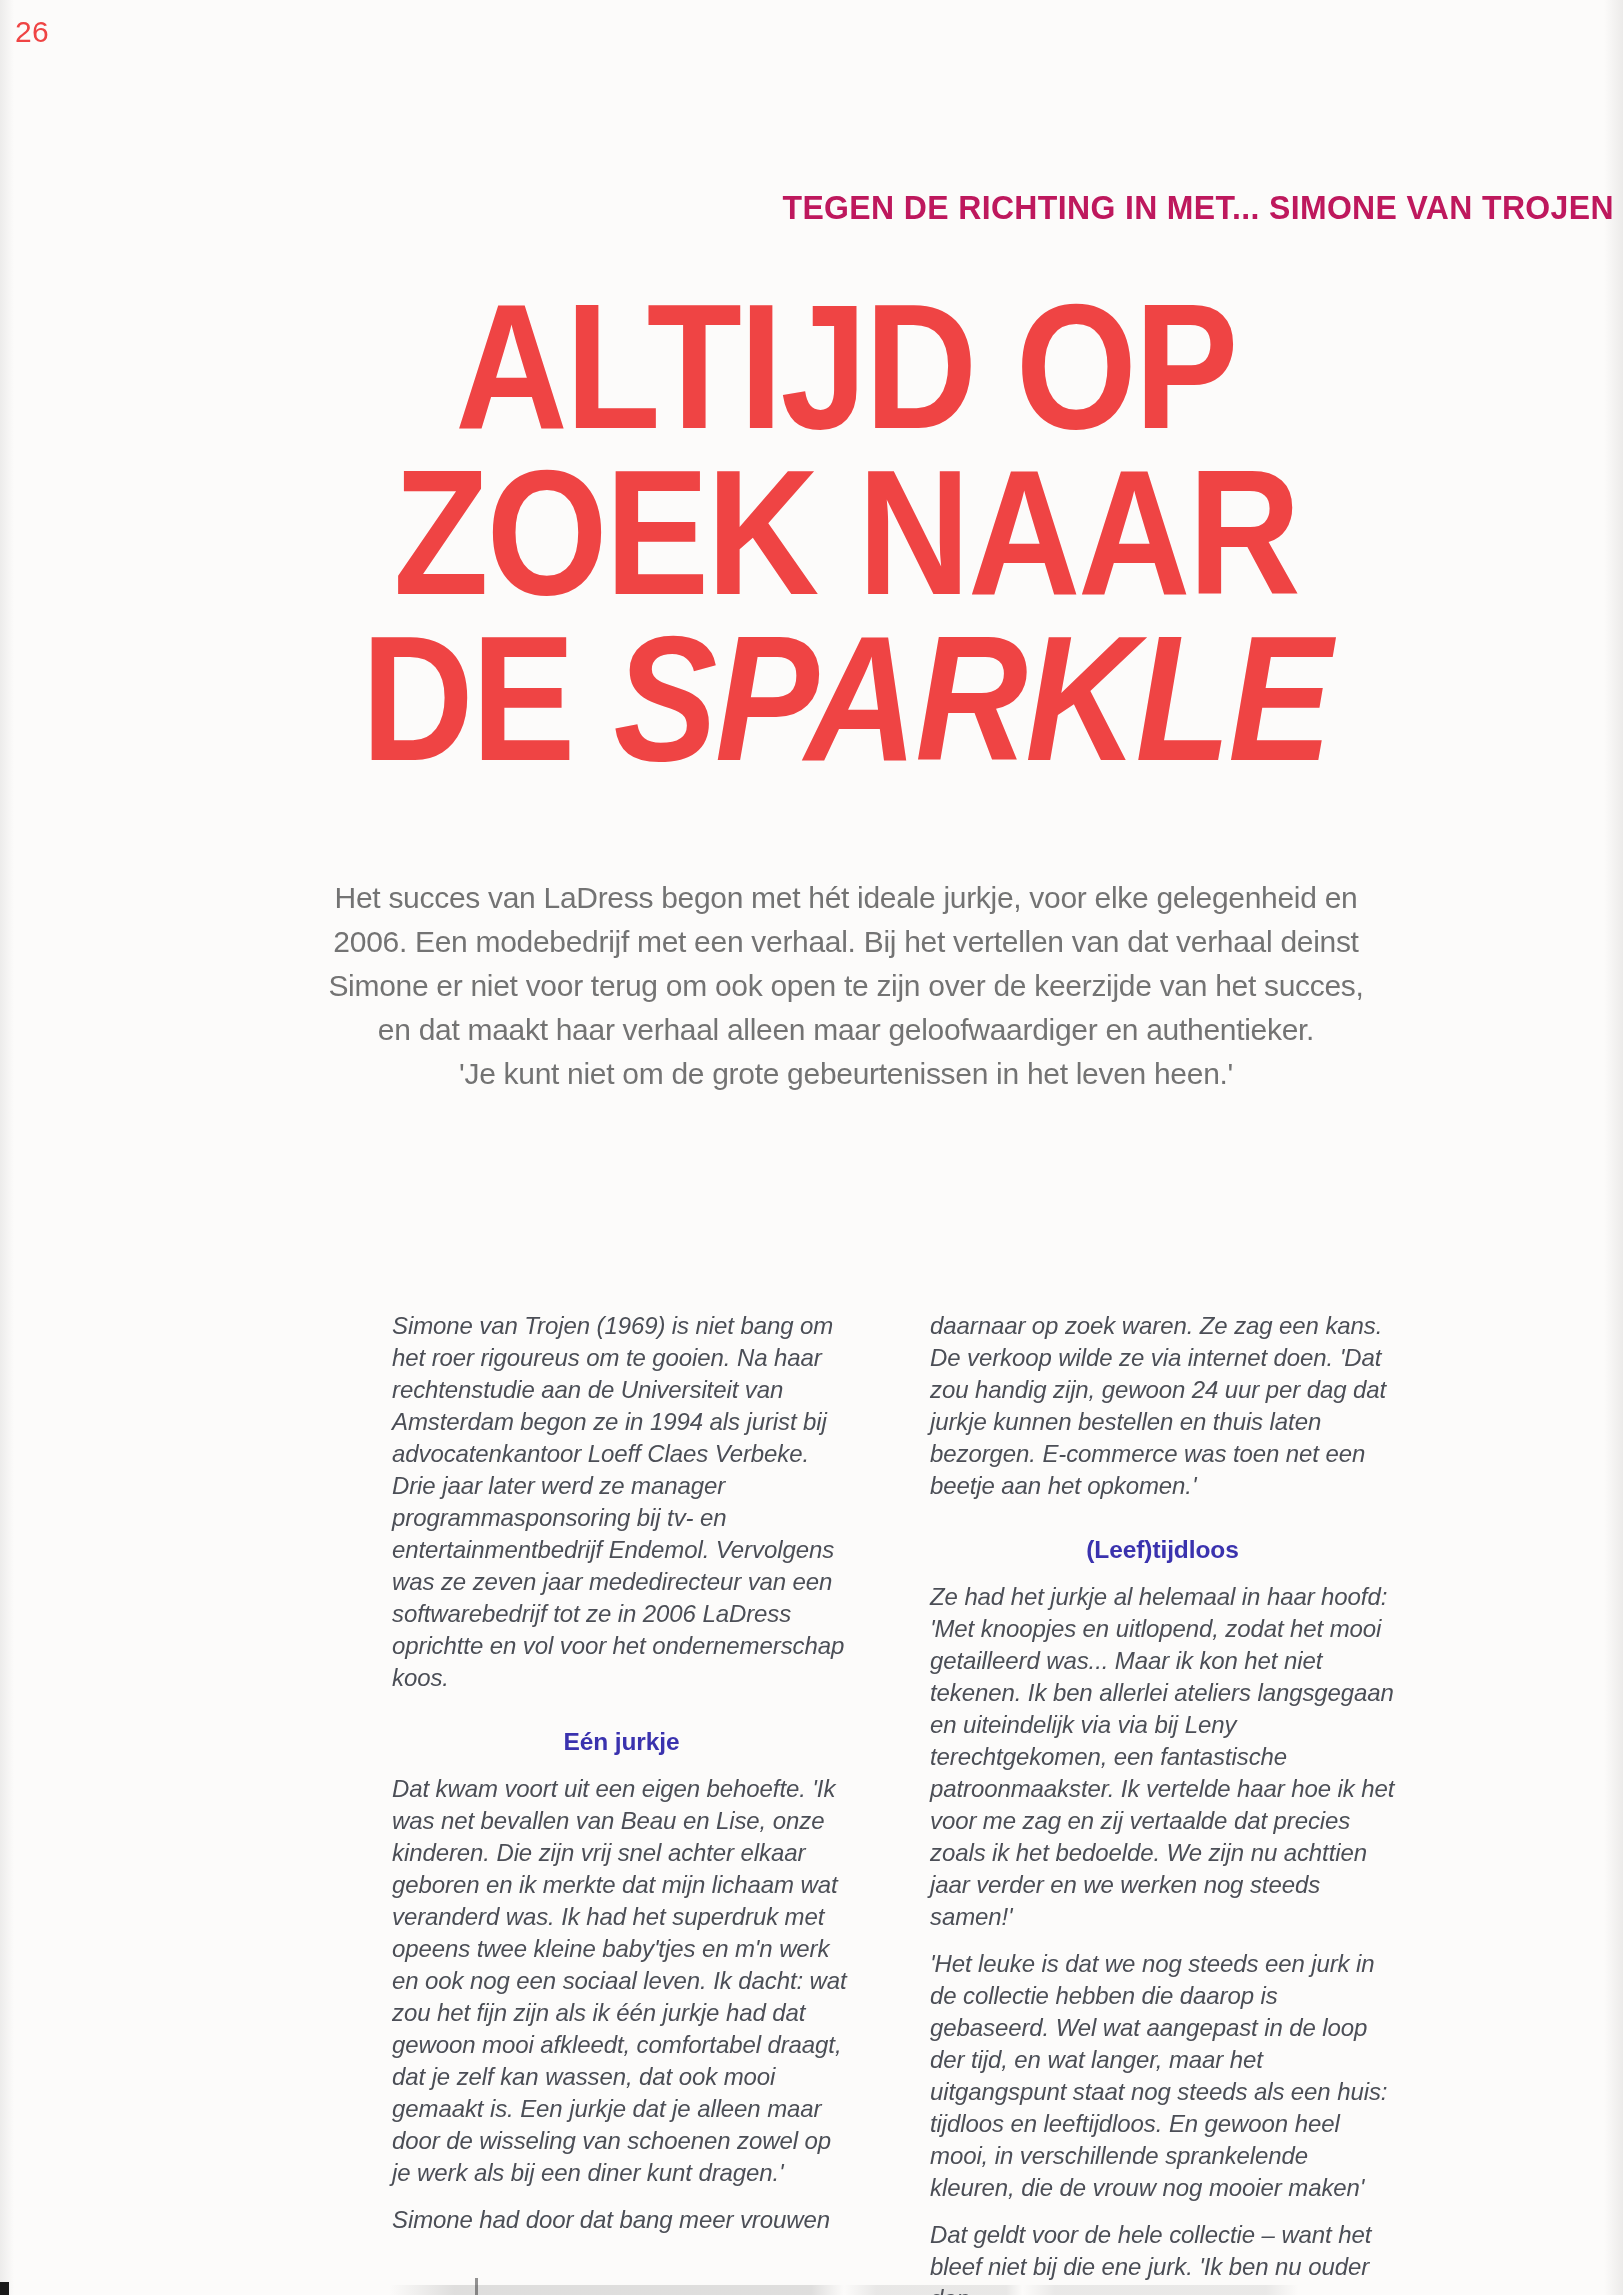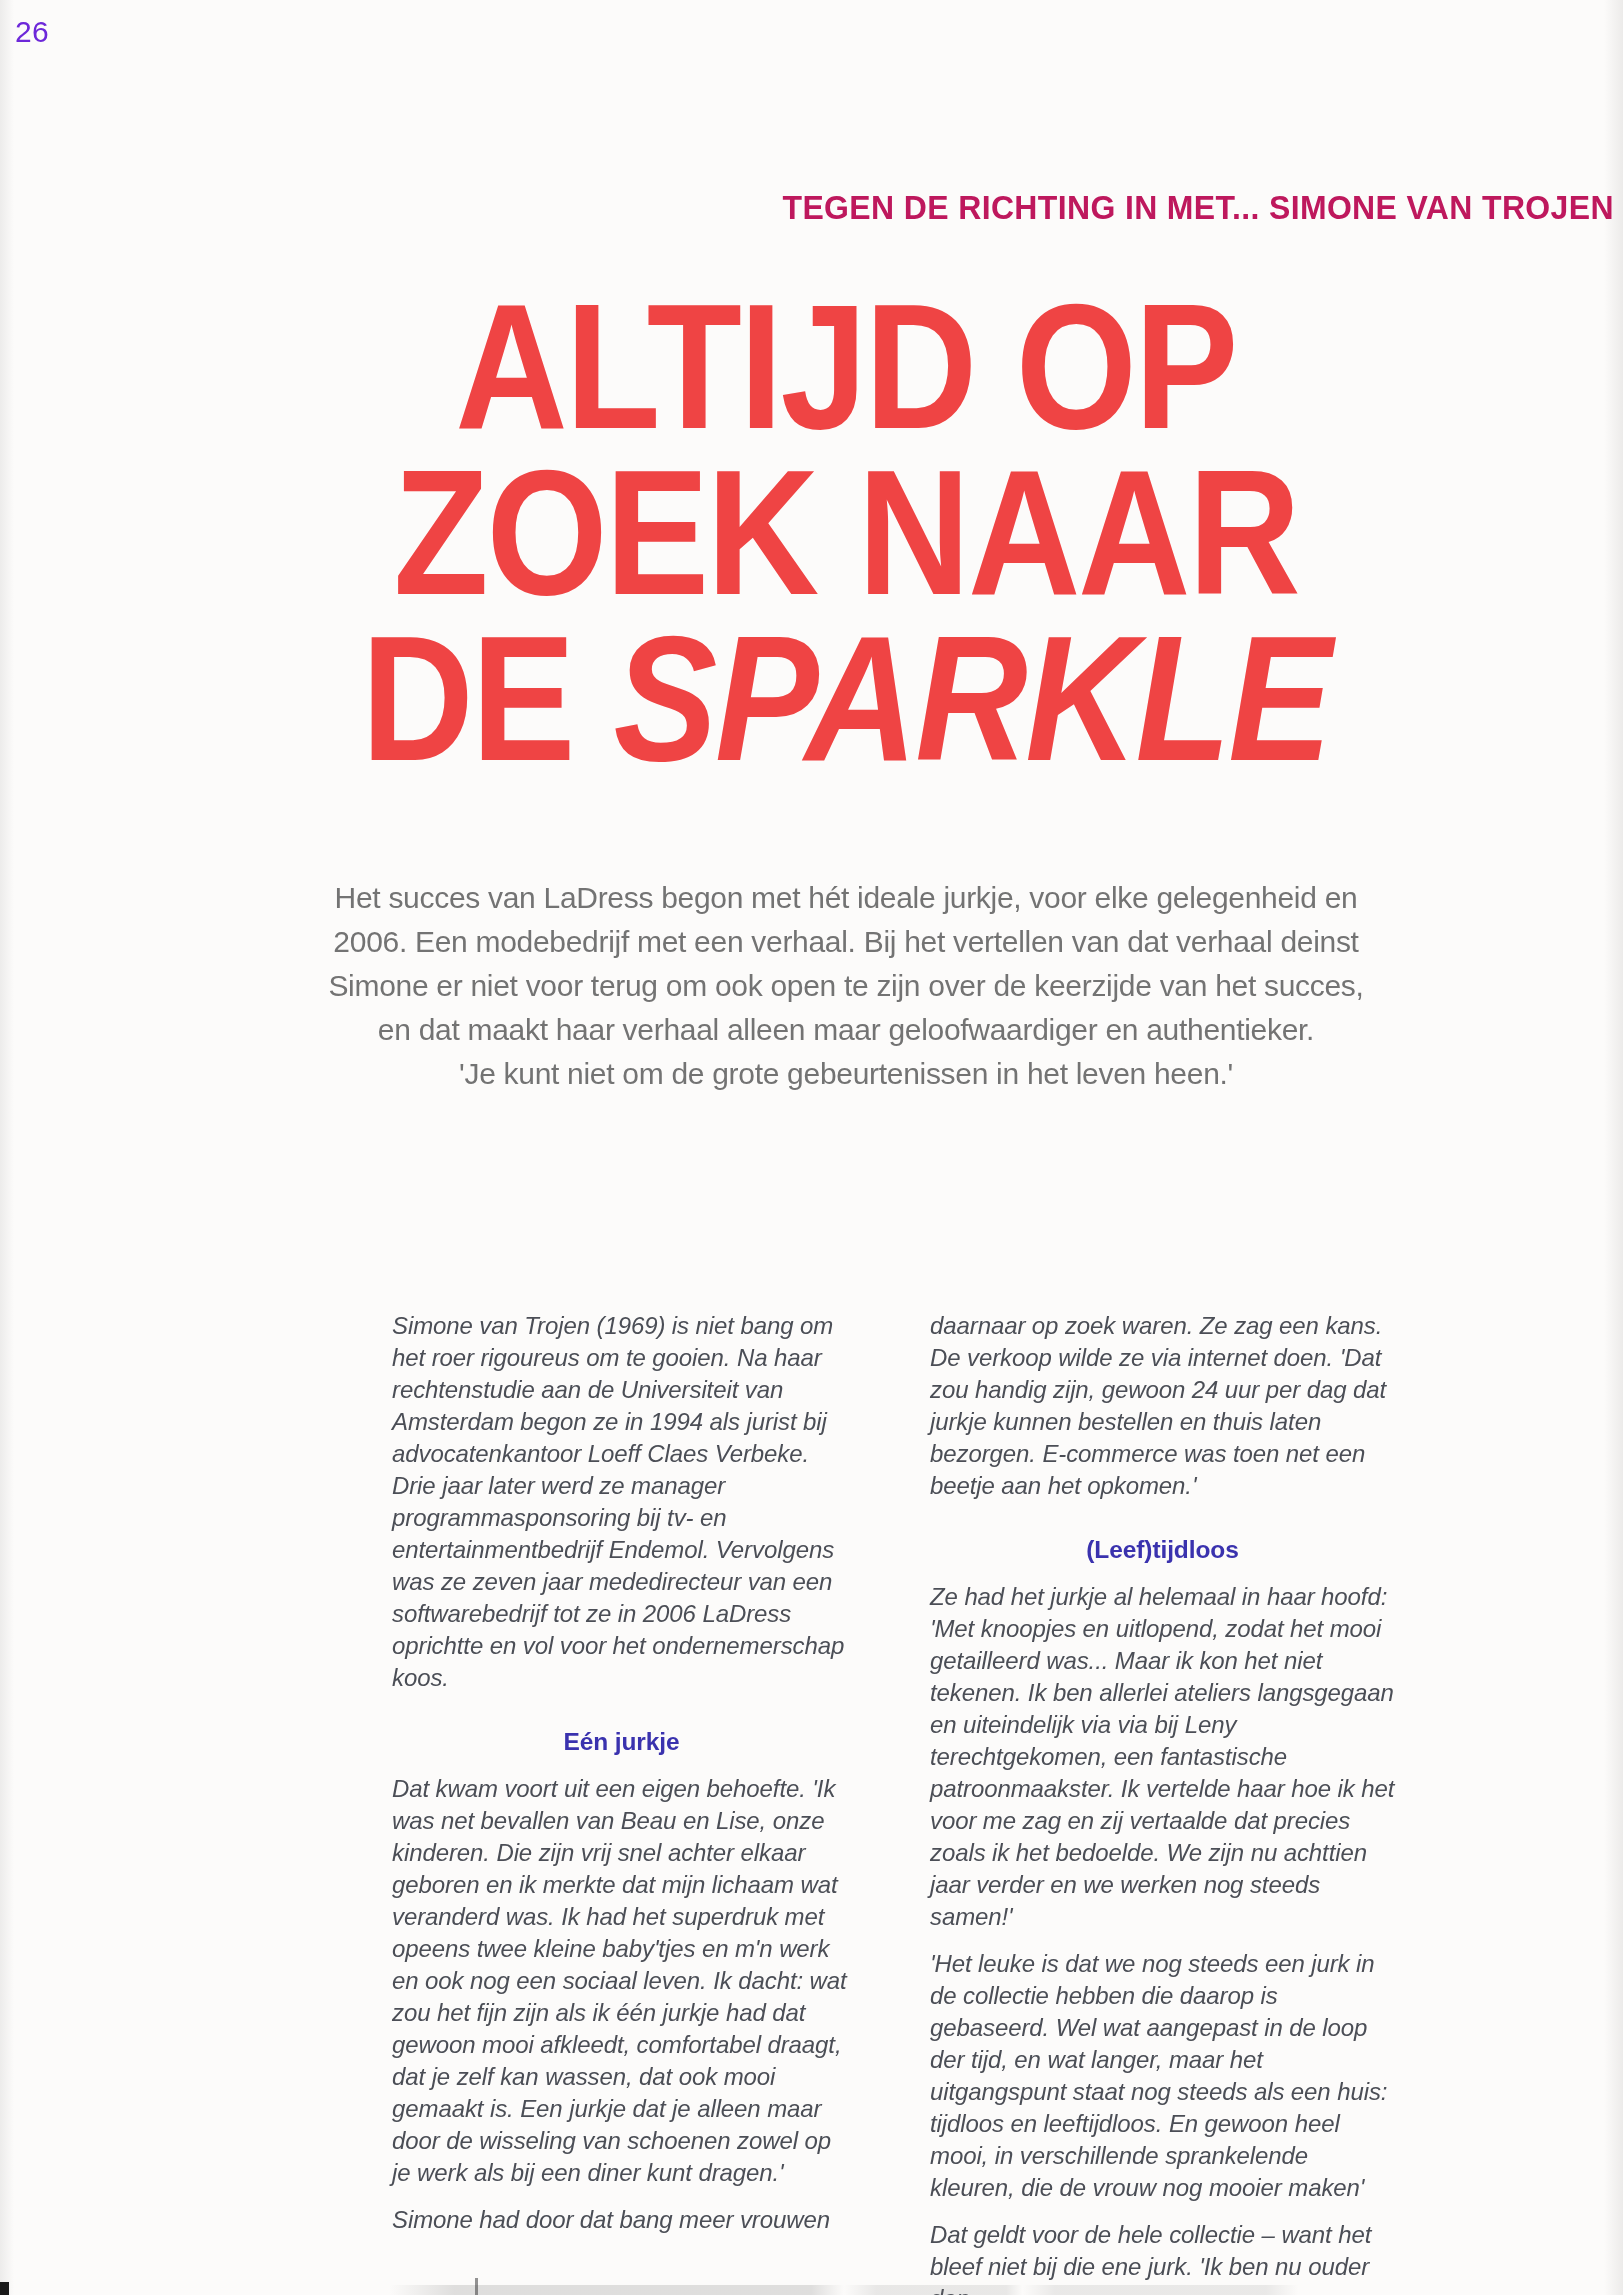--- a/index.html
+++ b/index.html
@@ -39,21 +39,21 @@
     position: absolute; left: 0; bottom: 0; width: 8.5px; height: 13.5px;
     background: #1a1a1a;
   }
   .bottom-tick {
     position: absolute; left: 475px; bottom: 0; width: 2.5px; height: 17px;
     background: rgba(60,60,60,0.55);
   }
 
   .page-number {
     position: absolute; left: 15px; top: 15px;
-    font-size: 30px; color: #6d28d9; letter-spacing: 0.4px;
+    font-size: 30px; color: #ef4444; letter-spacing: 0.4px;
   }
 
   .kicker {
     position: absolute; left: 84px; top: 188px; width: 1556px;
     text-align: right;
     font-size: 34px; font-weight: bold; color: #be185d;
     letter-spacing: 0.4px;
     white-space: nowrap;
   }
   .kicker .condense { display: inline-block; transform: scaleX(0.94); transform-origin: 50% 50%; }

